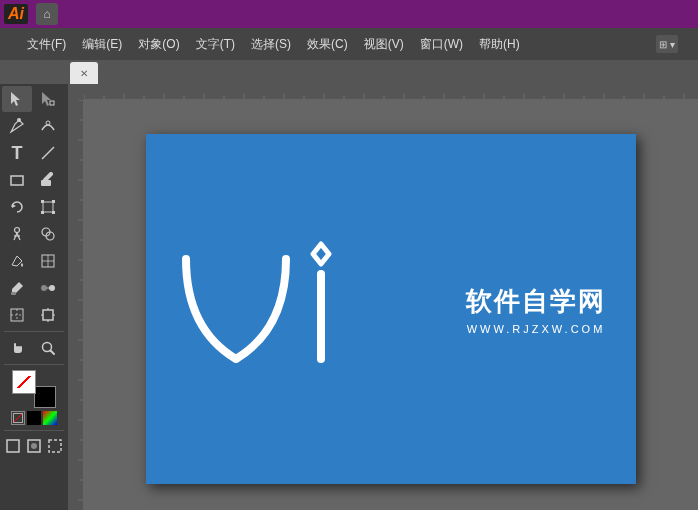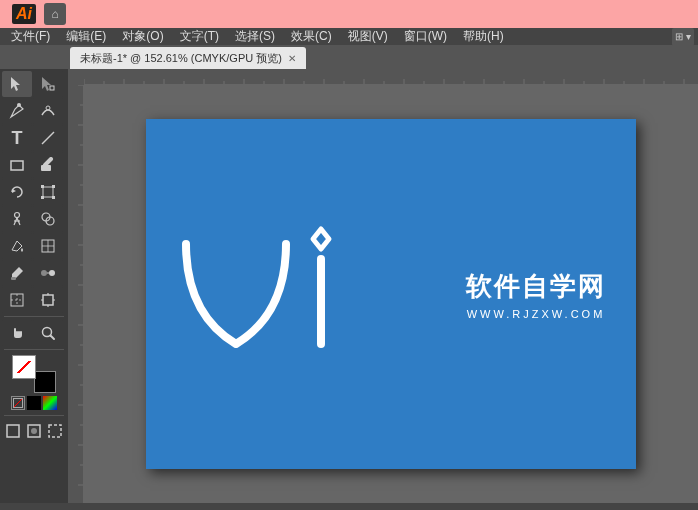--- a/index.html
+++ b/index.html
@@ -1,24 +1,24 @@
 <!DOCTYPE html>
 <html><head>
   <meta charset="utf-8">
   <style>
     * { margin: 0; padding: 0; box-sizing: border-box; }
     body { width: 698px; height: 510px; overflow: hidden; font-family: 'Microsoft YaHei', Arial, sans-serif; background: #444; }
 
     
     #title-bar {
       height: 28px;
-      background: #fca5a5;
-      display: flex;
-      align-items: center;
-      padding: 0 12px;
+      background: #701a75;
+      display: flex;
+      align-items: center;
+      padding: 0 4px;
       gap: 8px;
     }
     #app-logo {
       color: #FF6C00;
       font-weight: bold;
       font-size: 16px;
       font-style: italic;
       background: #222;
       padding: 1px 4px;
       border-radius: 2px;
@@ -31,25 +31,25 @@
       display: flex;
       align-items: center;
       justify-content: center;
       color: #ccc;
       font-size: 12px;
       cursor: pointer;
     }
 
     
     #menu-bar {
-      height: 17px;
+      height: 32px;
       background: #444;
       display: flex;
       align-items: center;
-      padding: 0 4px;
+      padding: 0 20px;
       gap: 2px;
     }
     .menu-item {
       color: #ddd;
       font-size: 12px;
       padding: 2px 7px;
       cursor: pointer;
       border-radius: 2px;
       white-space: nowrap;
     }
@@ -223,21 +223,20 @@
   <span class="menu-item">视图(V)</span>
   <span class="menu-item">窗口(W)</span>
   <span class="menu-item">帮助(H)</span>
   <div id="menu-right">
     <div class="menu-icon-btn">⊞ ▾</div>
   </div>
 </div>
 
 <div id="tab-bar">
   <div class="tab">
-    <span>未标题-1* @ 152.61% (CMYK/GPU 预览)</span>
     <span class="tab-close">✕</span>
   </div>
 </div>
 
 <div id="main">
 
   <div id="toolbar">
     <div class="toolbar-row">
       <div class="tool-btn active">
         <svg viewBox="0 0 16 16">

